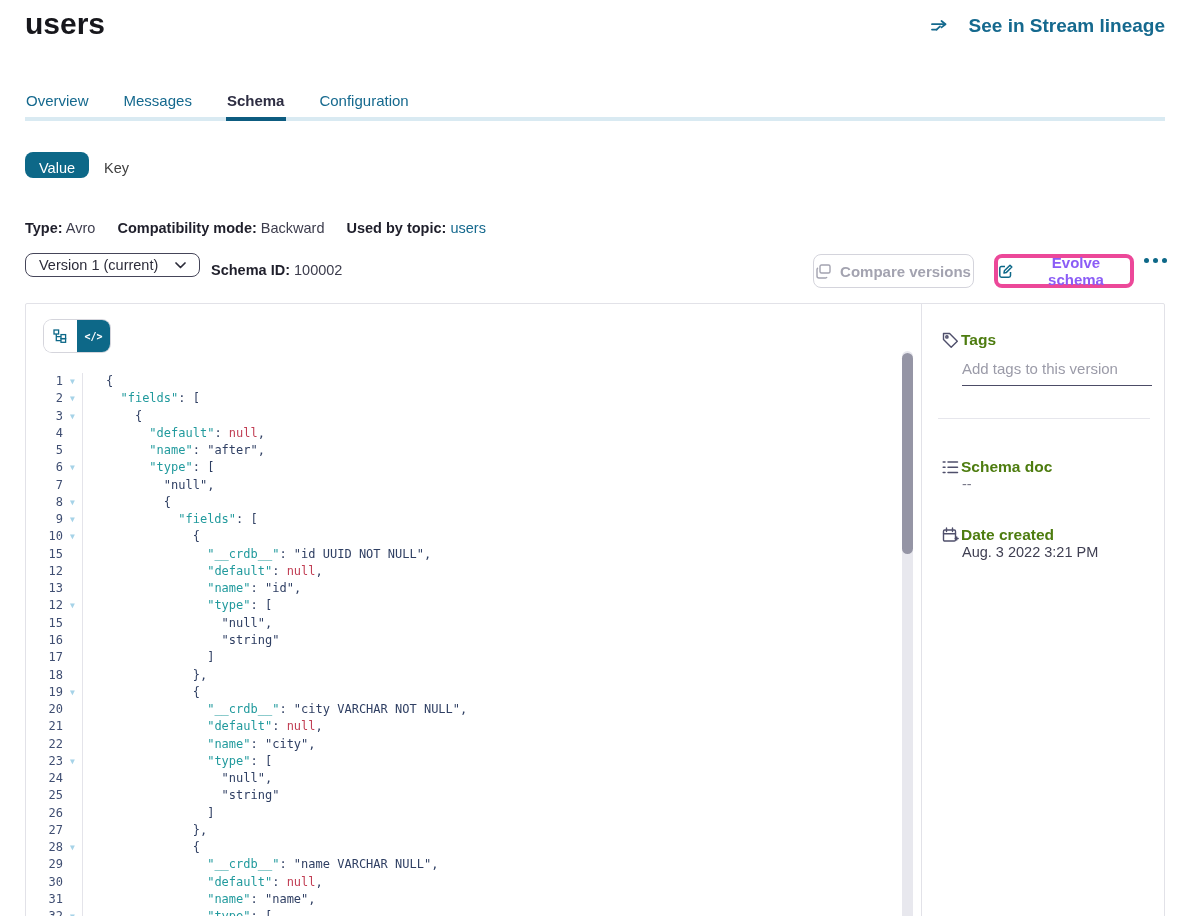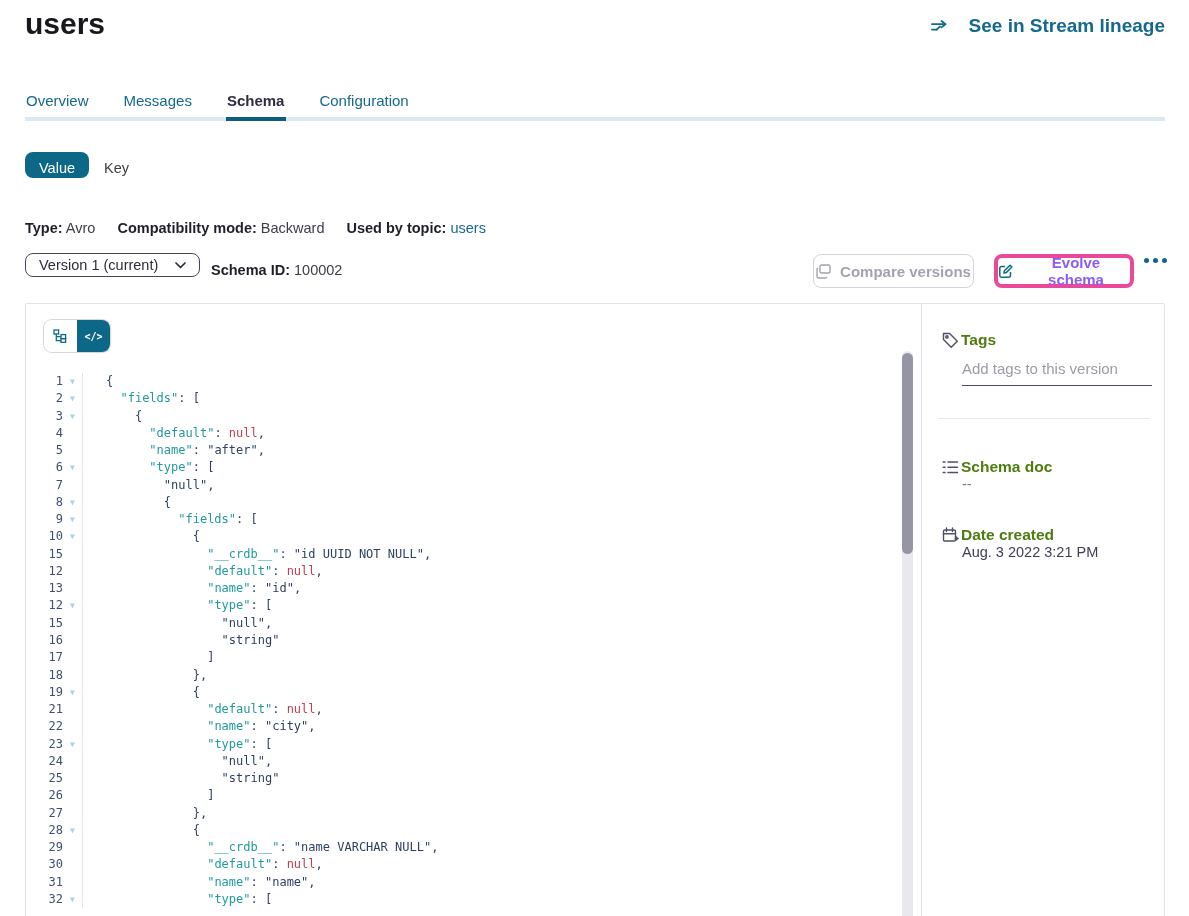--- a/index.html
+++ b/index.html
@@ -306,20 +306,27 @@
       </div>
       <div class="code-row">
         <div class="gutter">
           <span class="lnum">19</span>
           <span class="fold">▼</span>
         </div>
         <pre class="codetext"><span class="tok-p">            {</span></pre>
       </div>
       <div class="code-row">
         <div class="gutter">
+          <span class="lnum">20</span>
+          <span class="fold"></span>
+        </div>
+        <pre class="codetext"><span class="tok-p">              </span><span class="tok-k">"__crdb__"</span><span class="tok-p">: </span><span class="tok-s">"city VARCHAR NOT NULL"</span><span class="tok-p">,</span></pre>
+      </div>
+      <div class="code-row">
+        <div class="gutter">
           <span class="lnum">21</span>
           <span class="fold"></span>
         </div>
         <pre class="codetext"><span class="tok-p">              </span><span class="tok-k">"default"</span><span class="tok-p">: </span><span class="tok-n">null</span><span class="tok-p">,</span></pre>
       </div>
       <div class="code-row">
         <div class="gutter">
           <span class="lnum">22</span>
           <span class="fold"></span>
         </div>

